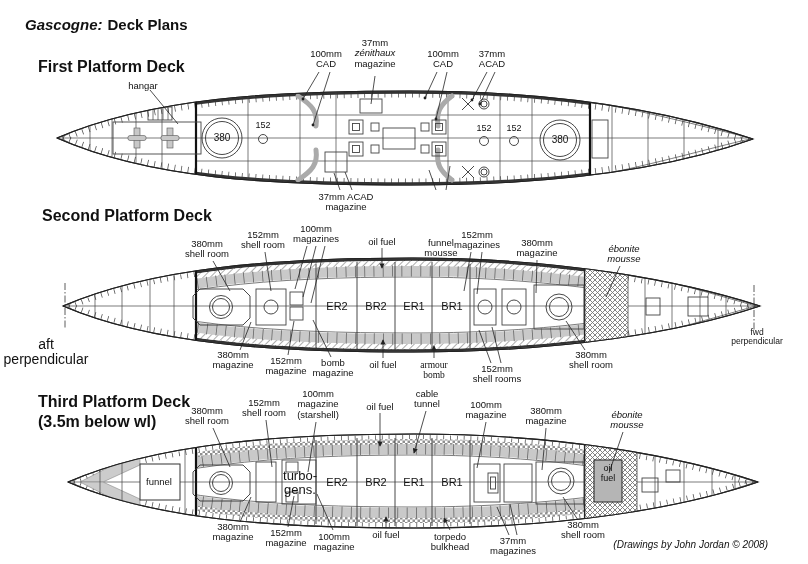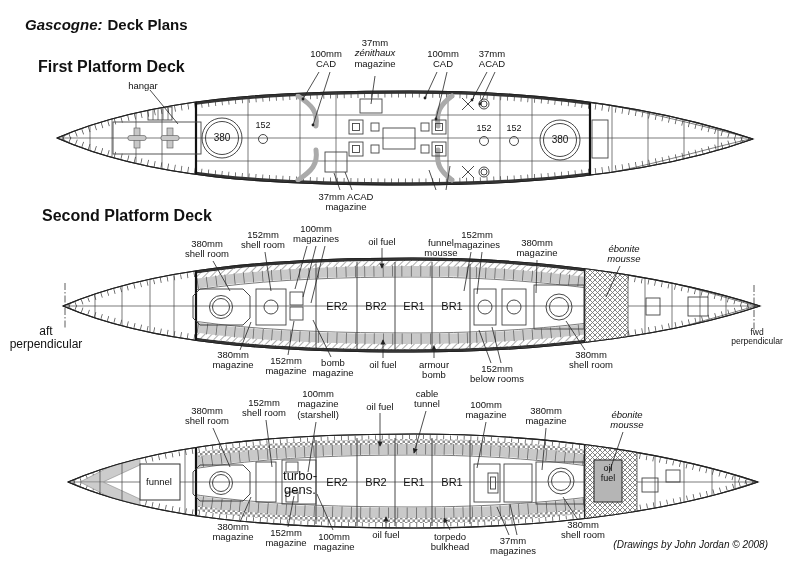--- a/index.html
+++ b/index.html
@@ -379,20 +379,24 @@
   <span class="it">Gascogne:</span><span class="sep">Deck Plans</span>
 </div>
 
 <div class="hdg" style="left:38px;top:57px">
   <div>First Platform Deck</div>
   <div></div>
 </div>
 <div class="hdg" style="left:42px;top:206px">
   <div>Second Platform Deck</div>
 </div>
+<div class="hdg" style="left:38px;top:392px">
+  <div>Third Platform Deck</div>
+  <div>(3.5m below wl)</div>
+</div>
 
 <div id="label-layer">
       <div class="lbl" style="left: 143px; top: 81px;">
         <div>hangar</div>
       </div>
       <div class="lbl" style="left: 326px; top: 49px;">
         <div>100mm</div>
         <div>CAD</div>
       </div>
       <div class="lbl" style="left: 375px; top: 38px;">
@@ -451,21 +455,21 @@
         <div>magazines</div>
       </div>
       <div class="lbl" style="left: 537px; top: 238px;">
         <div>380mm</div>
         <div>magazine</div>
       </div>
       <div class="lbl it" style="left: 624px; top: 244px;">
         <div>ébonite</div>
         <div>mousse</div>
       </div>
-      <div class="lbl" style="left: 46px; top: 325px; font-size: 12px;">
+      <div class="lbl" style="left: 46px; top: 337px; font-size: 14px;">
         <div>aft</div>
         <div>perpendicular</div>
       </div>
       <div class="lbl" style="left: 757px; top: 328px; font-size: 8.5px;">
         <div>fwd</div>
         <div>perpendicular</div>
       </div>
       <div class="lbl" style="left: 233px; top: 350px;">
         <div>380mm</div>
         <div>magazine</div>
@@ -474,27 +478,27 @@
         <div>152mm</div>
         <div>magazine</div>
       </div>
       <div class="lbl" style="left: 333px; top: 358px;">
         <div>bomb</div>
         <div>magazine</div>
       </div>
       <div class="lbl" style="left: 383px; top: 360px;">
         <div>oil fuel</div>
       </div>
-      <div class="lbl" style="left: 434px; top: 360px;">
+      <div class="lbl" style="left: 434px; top: 360px; font-family: Liberation Serif, serif;">
         <div>armour</div>
         <div>bomb</div>
       </div>
       <div class="lbl" style="left: 497px; top: 364px;">
         <div>152mm</div>
-        <div>below rooms</div>
+        <div>shell rooms</div>
       </div>
       <div class="lbl" style="left: 591px; top: 350px;">
         <div>380mm</div>
         <div>shell room</div>
       </div>
       <div class="lbl" style="left: 337px; top: 300px; font-size: 11px;">
         <div>ER2</div>
       </div>
       <div class="lbl" style="left: 376px; top: 300px; font-size: 11px;">
         <div>BR2</div>

